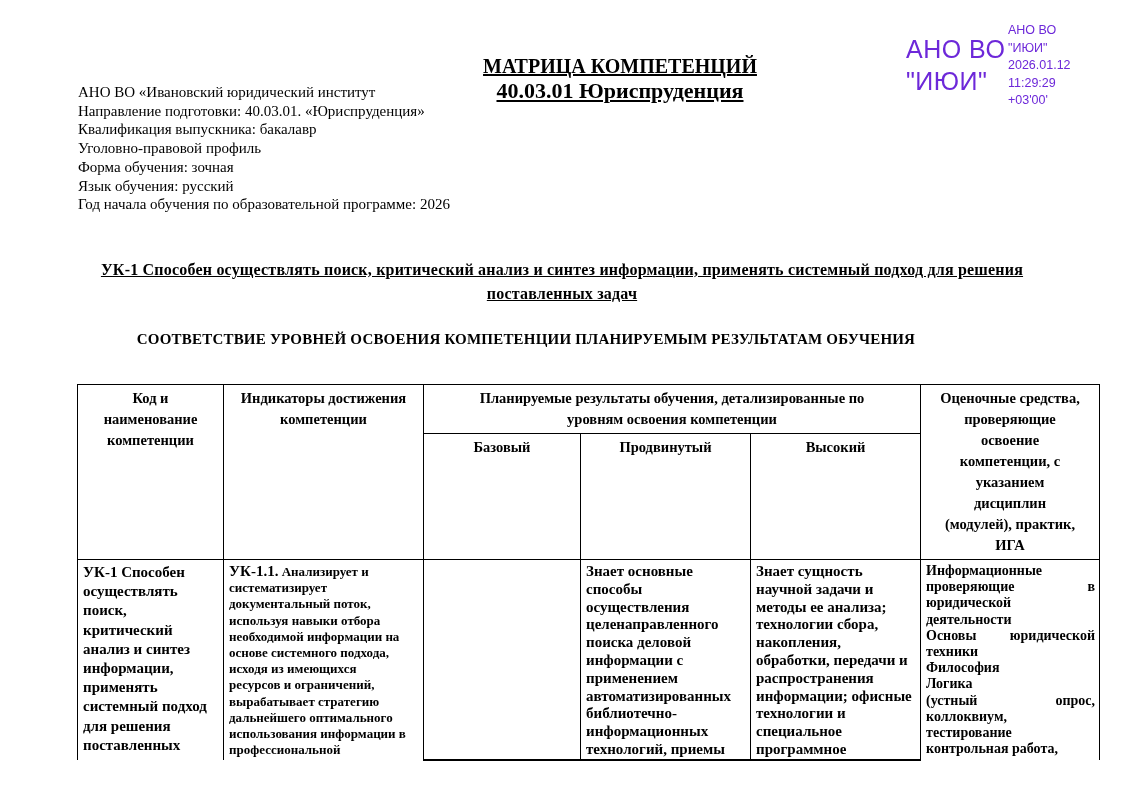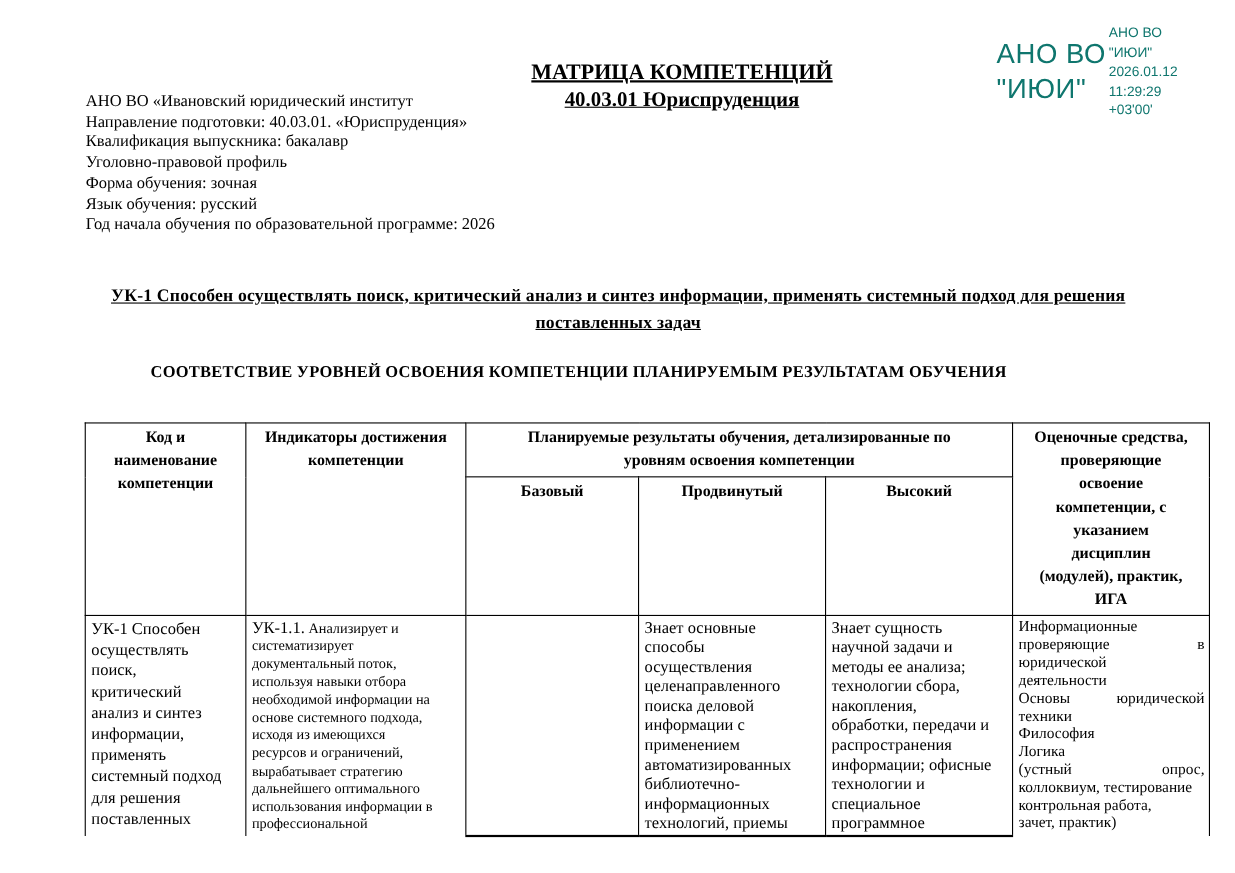--- a/index.html
+++ b/index.html
@@ -8,23 +8,23 @@
     position:relative; width:1123px; height:794px; margin:0 auto;
     background:#ffffff; color:#000;
     font-family:"Liberation Serif", serif;
     overflow:hidden;
   }
   
   .program-info { position:absolute; left:78px; top:83px; font-size:15px; line-height:18.7px; }
   
   .doc-title { position:absolute; left:420px; top:54px; width:400px; text-align:center; font-weight:bold;text-decoration:underline; }
   .doc-title .t1 { font-size:20px; line-height:25px; }
-  .doc-title .t2 { font-size:19px; line-height:24px; }
-  
-  .stamp { font-family:"Liberation Sans", sans-serif; color:#0f766e; }
+  .doc-title .t2 { font-size:22px; line-height:24px; }
+  
+  .stamp { font-family:"Liberation Sans", sans-serif; color:#6d28d9; }
   .stamp-big { position:absolute; left:906px; top:33px; font-size:25px; line-height:32px; font-weight:400; letter-spacing:0.5px; }
   .stamp-small { position:absolute; left:1008px; top:22px; font-size:12.5px; line-height:17.6px; }
   
   .competency-heading {
     position:absolute; left:61px; top:258px; width:1002px;
     text-align:center; font-weight:bold; font-size:16px; line-height:23.5px;
     text-decoration:underline; white-space:pre-line; letter-spacing:0.2px;
   }
   .section-heading {
     position:absolute; left:0px; top:331px; width:1052px;
@@ -36,21 +36,21 @@
     border-collapse:collapse; table-layout:fixed;
   }
   table.matrix th, table.matrix td { border:1px solid #000; }
   table.matrix th {
     font-weight:bold; font-size:14.5px; line-height:21px;
     text-align:center; vertical-align:top; padding:3px 4px 0 4px;
     white-space:pre-line;
   }
   th.h-group { height:49px; }
   th.h-level { height:126px; }
-  tr.body-row td { vertical-align:top; border-bottom:none; height:200px; padding:3px 4px 0 5px; }
+  tr.body-row td { vertical-align:top; border-bottom:none; height:200px; padding:3px 4px 0 5px;font-weight:bold; }
   tr.body-row td.cut { border-bottom:2px solid #000; }
   .clip { overflow:hidden; height:194px; }
   .cell-competency { font-size:15px;   line-height:19.2px; white-space:pre-line; }
   .cell-indicator  { font-size:13px;   line-height:16.2px; white-space:pre-line; }
   .ind-code { font-size:15px; }
   .cell-level      { font-size:15px; line-height:17.8px; white-space:pre-line; }
   .cell-assessment { font-size:14px;   line-height:16.2px; }
   .assess-line { display:flex; justify-content:space-between; }
 </style>
 </head>

